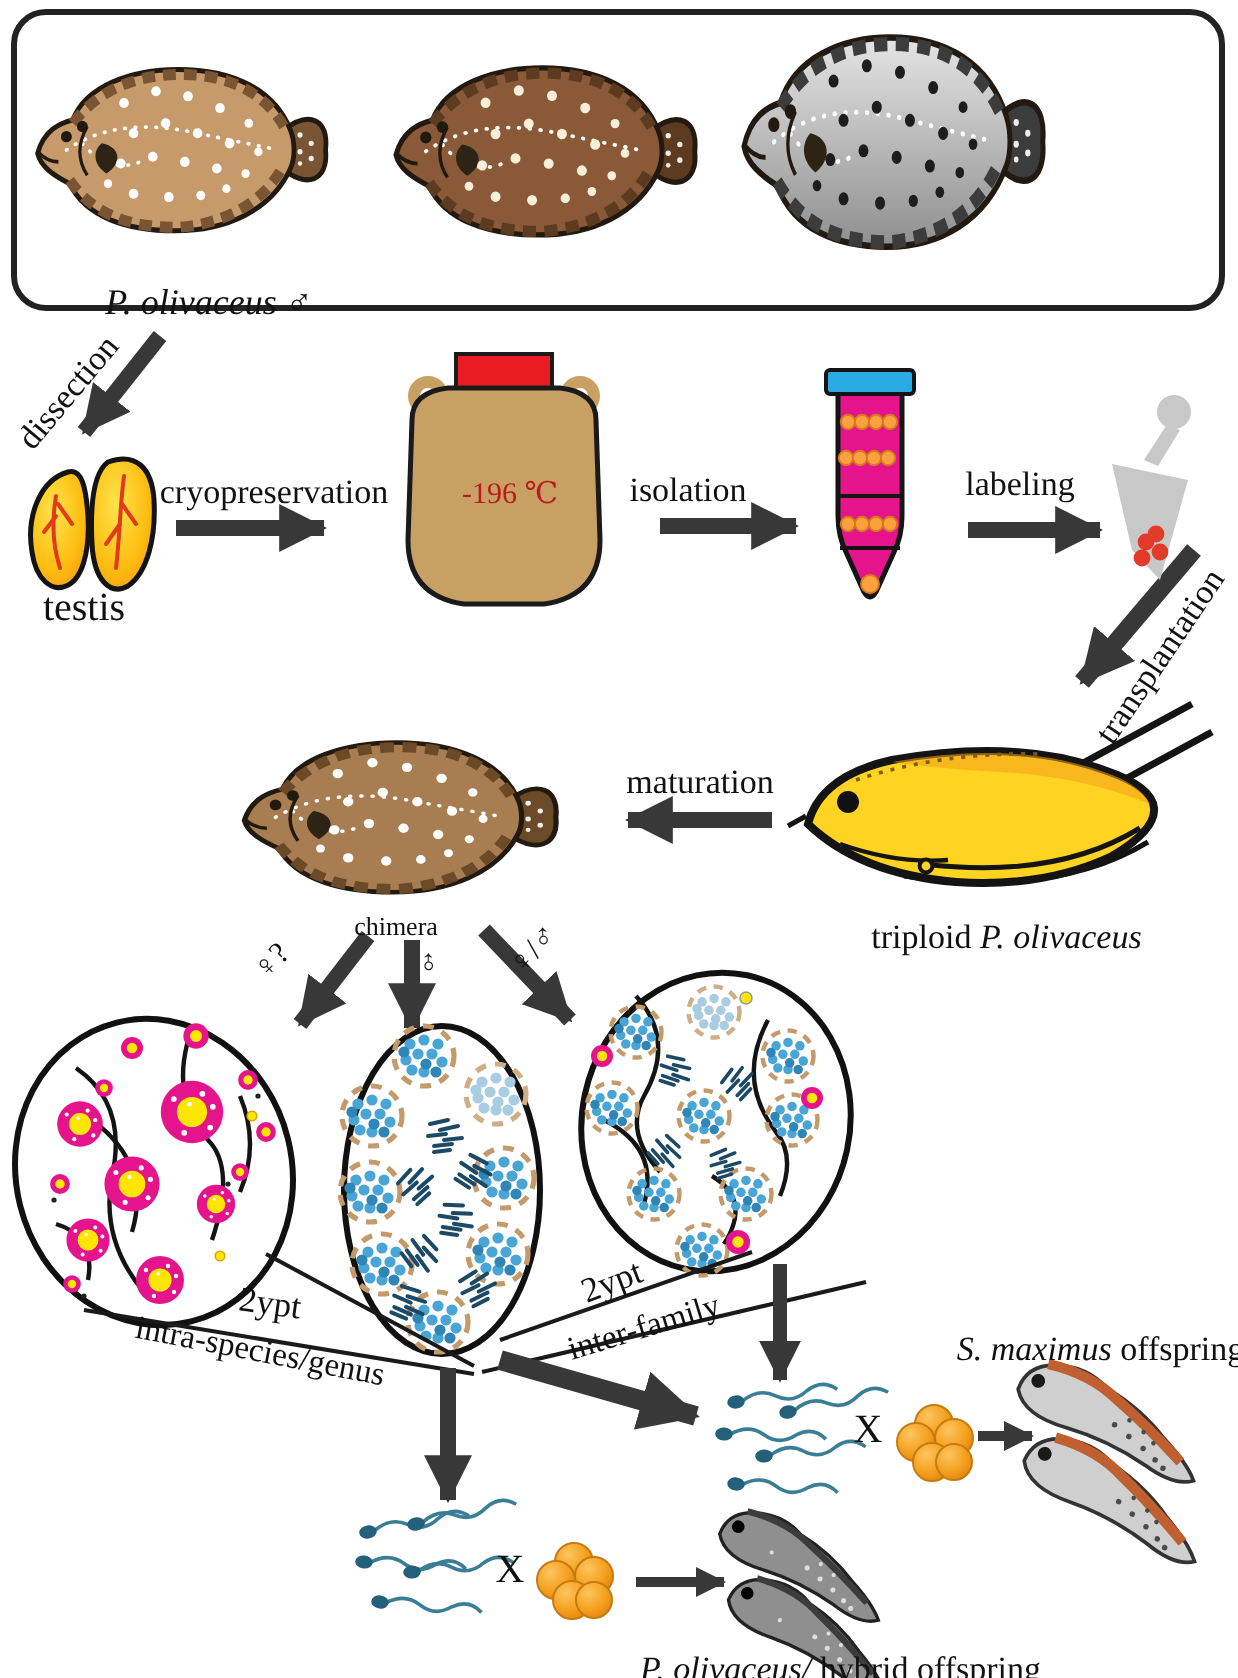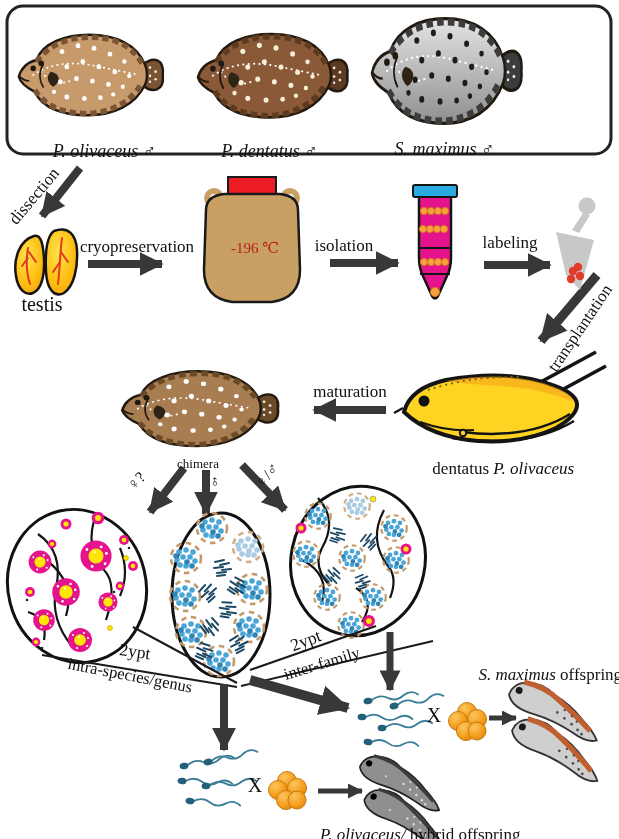--- a/index.html
+++ b/index.html
@@ -398,37 +398,31 @@
 
   <use href="#larvaS" transform="translate(510,676) rotate(10) scale(1.15)"></use>
   <use href="#larvaS" transform="translate(514,712) rotate(13) scale(1.15)"></use>
   <use href="#larvaH" transform="translate(361,750) rotate(11) scale(1.05)"></use>
   <use href="#larvaH" transform="translate(366,783) rotate(13) scale(1.05)"></use>
 </svg>
 
 <div class="lbl" style="left:100px;top:142px;font-size:18px">
   <em>P. olivaceus</em><span> ♂</span>
 </div>
-<div class="lbl" style="left:265px;top:142px;font-size:18px">
-  <em>P. dentatus</em><span> ♂</span>
-</div>
-<div class="lbl" style="left:440px;top:140px;font-size:18px">
-  <em>S. maximus</em><span> ♂</span>
-</div>
 
 <div class="lbl" style="left:34px;top:196px;font-size:17px;transform:translate(-50%,-50%) rotate(-50deg)">dissection</div>
 <div class="lbl" style="left:42px;top:304px;font-size:20px">testis</div>
 <div class="lbl" style="left:137px;top:246px;font-size:17px">cryopreservation</div>
 <div class="lbl" style="left:255px;top:248px;font-size:15px;color:#b91c1c">-196 ℃</div>
 <div class="lbl" style="left:344px;top:245px;font-size:17px">isolation</div>
 <div class="lbl" style="left:510px;top:242px;font-size:17px">labeling</div>
 <div class="lbl" style="left:580px;top:328px;font-size:17px;transform:translate(-50%,-50%) rotate(-56deg)">transplantation</div>
 <div class="lbl" style="left:350px;top:391px;font-size:17px">maturation</div>
 <div class="lbl" style="left:499px;top:460px;font-size:17px">
-  <span>dentatus </span><em>P. olivaceus</em>
+  <span>triploid </span><em>P. olivaceus</em>
 </div>
 <div class="lbl" style="left:198px;top:463px;font-size:13px">chimera</div>
 
 <div class="lbl" style="left:136px;top:481px;font-size:15.5px;transform:translate(-50%,-50%) rotate(-45deg)">♀?</div>
 <div class="lbl" style="left:215px;top:482px;font-size:15.5px;transform:translate(-50%,-50%) rotate(-45deg)">♂</div>
 <div class="lbl" style="left:267px;top:475px;font-size:15.5px;transform:translate(-50%,-50%) rotate(-48deg)">♀/♂</div>
 
 <div class="lbl" style="left:135px;top:652px;font-size:17.5px;transform:translate(-50%,-50%) rotate(8deg)">2ypt</div>
 <div class="lbl" style="left:130px;top:676px;font-size:16.5px;transform:translate(-50%,-50%) rotate(11deg)">intra-species/genus</div>
 <div class="lbl" style="left:306px;top:641px;font-size:17.5px;transform:translate(-50%,-50%) rotate(-21deg)">2ypt</div>

